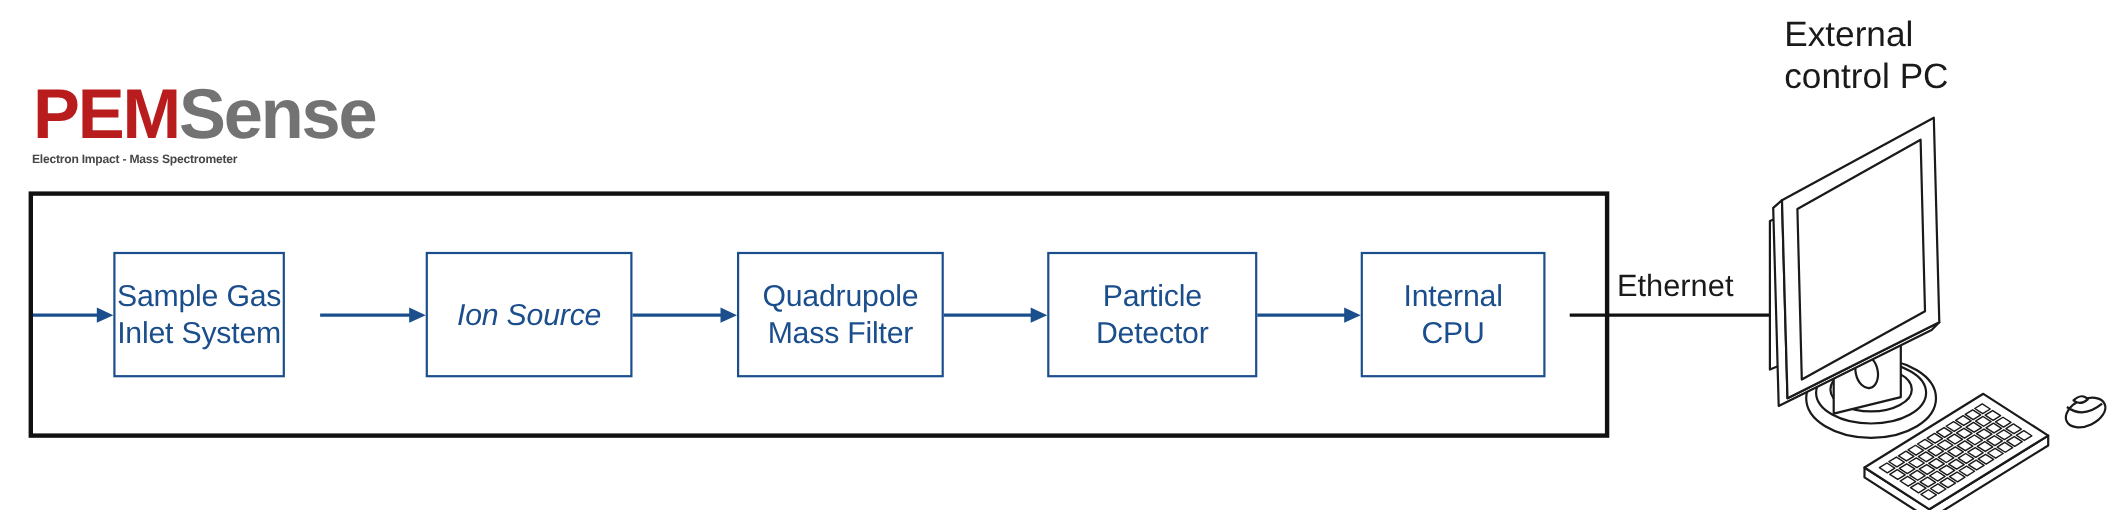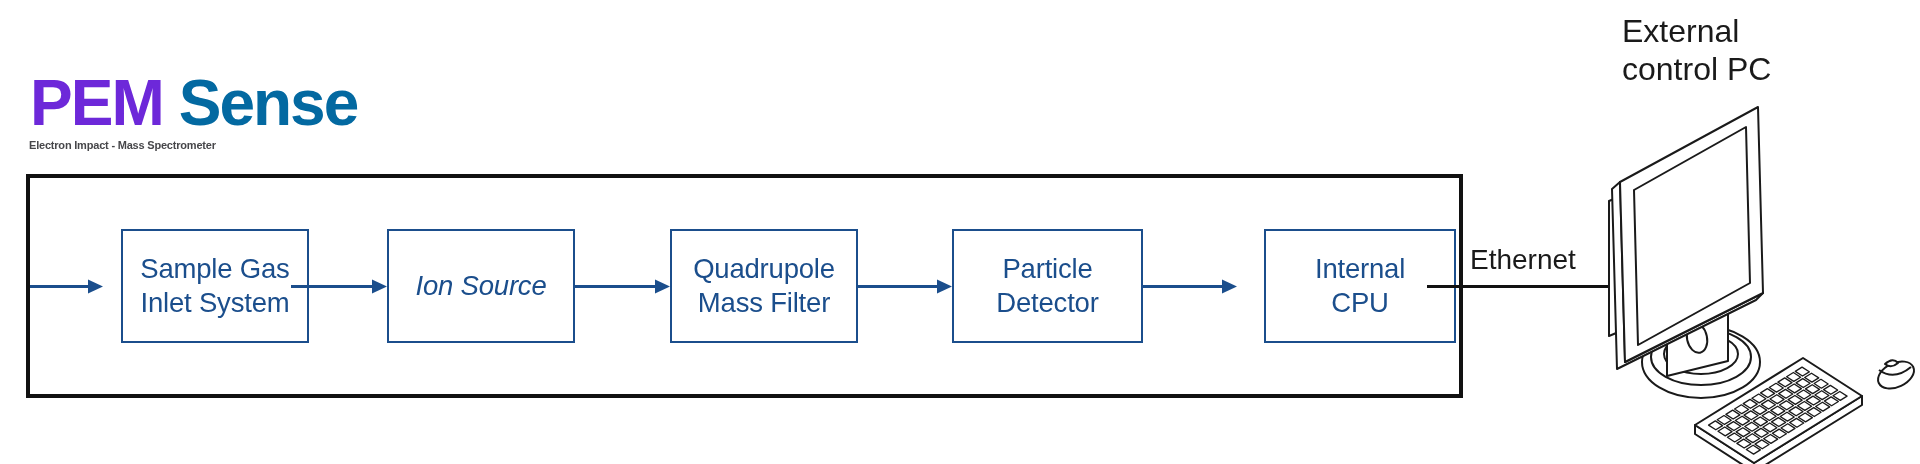--- a/index.html
+++ b/index.html
@@ -5,46 +5,46 @@
   html,body{margin:0;padding:0;background:#fff;}
   .page{
     position:relative;width:1920px;height:464px;background:#ffffff;overflow:hidden;
     font-family:"Liberation Sans", sans-serif;
   }
   
   .logo-line{
     position:absolute;left:30px;top:71px;font-size:64px;line-height:64px;
     font-weight:bold;letter-spacing:-2px;white-space:nowrap;
   }
-  .logo-primary{color:#6d28d9;}
-  .logo-secondary{color:#0369a1;margin-left:16px;}
+  .logo-primary{color:#b91c1c;}
+  .logo-secondary{color:#737373;}
   .logo-subtitle{
     position:absolute;left:29px;top:137px;font-size:11px;line-height:16px;
     font-weight:bold;color:#47474a;letter-spacing:-0.2px;white-space:nowrap;
   }
   
   .main-rect{
     position:absolute;left:26px;top:174px;width:1437px;height:224px;
     border:4px solid #111;box-sizing:border-box;background:#fff;
   }
   
   .block{
     position:absolute;top:229px;height:114px;box-sizing:border-box;
     border:2.5px solid #1b4e8c;background:#fff;
     display:flex;align-items:center;justify-content:center;
   }
   .block-label{
     color:#1b4e8c;font-size:27.5px;line-height:34px;text-align:center;
     white-space:pre-line;letter-spacing:-0.2px;
   }
-  .b1{left:121px;width:188px;}
+  .b1{left:103px;width:156px;}
   .b2{left:387px;width:188px;font-style:italic;}
   .b3{left:670px;width:188px;}
   .b4{left:952px;width:191px;}
-  .b5{left:1264px;width:192px;}
+  .b5{left:1237px;width:168px;}
   
   .overlay{position:absolute;left:0;top:0;width:1920px;height:464px;pointer-events:none;}
   
   .ethernet-label{
     position:absolute;left:1470px;top:245px;font-size:28px;line-height:30px;
     color:#1a1a1a;white-space:nowrap;
   }
   .external-label{
     position:absolute;left:1622px;top:12px;font-size:32px;line-height:38px;
     color:#1a1a1a;white-space:pre-line;

